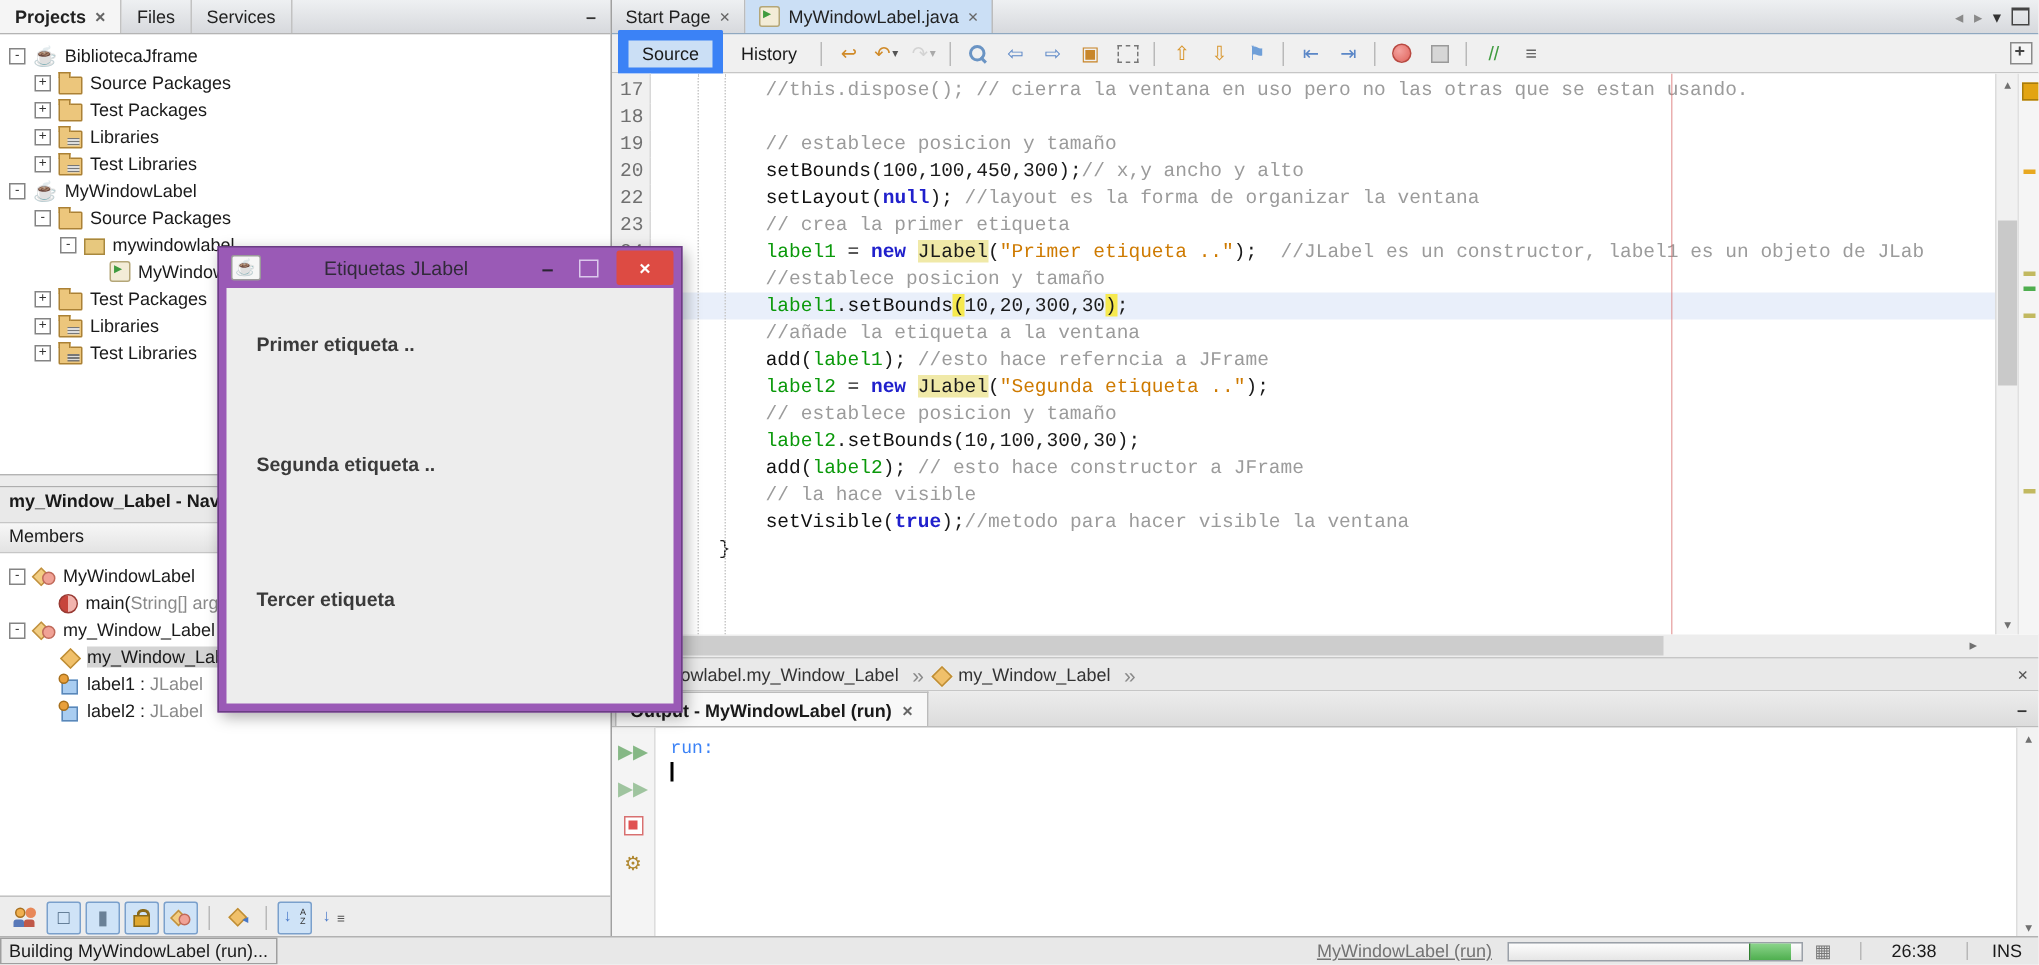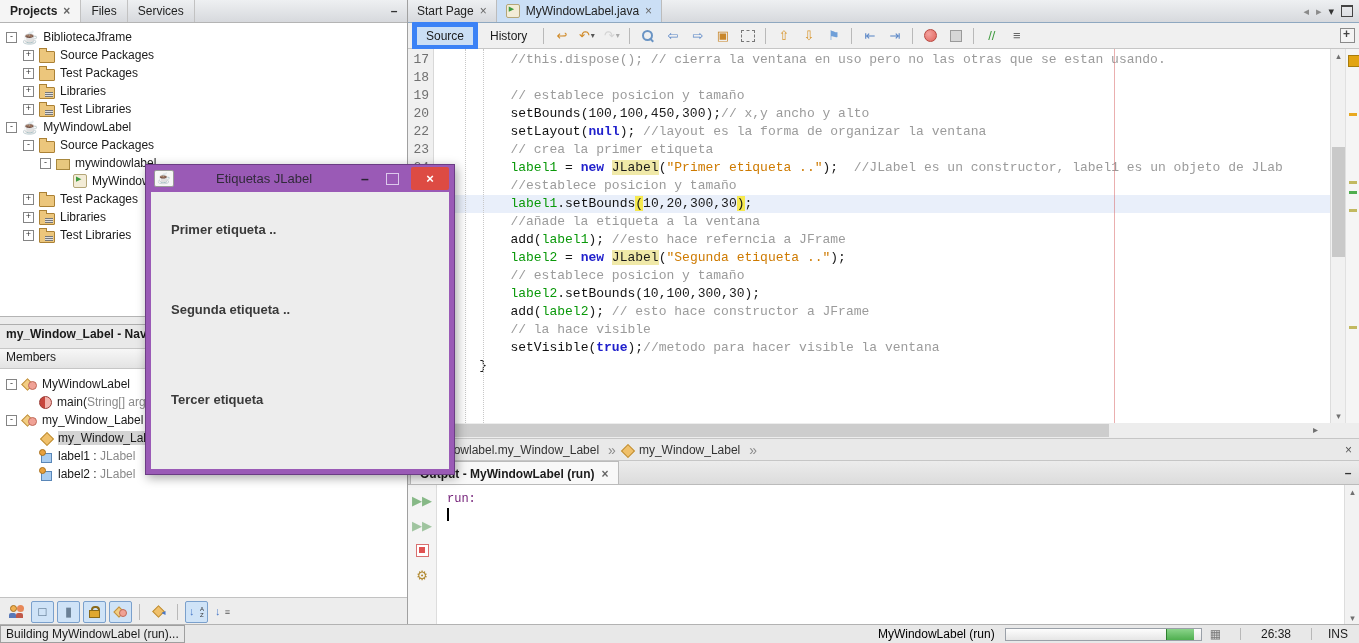--- a/index.html
+++ b/index.html
@@ -83,21 +83,21 @@
   .right-panel{position:absolute;left:407px;top:0;width:952px;height:625px;border-left:1px solid #a0a0a0;display:flex;flex-direction:column;background:#fff;}
   .editor-tabs{flex:none;height:22px;background:linear-gradient(#eef0f2,#d7d9dd);border-bottom:1px solid #8fa8c0;display:flex;align-items:stretch;}
   .editor-tabs .tab{display:flex;align-items:center;gap:6px;padding:0 9px;border-right:1px solid #bcbcbc;color:#222;}
   .editor-tabs .tab.active{background:#cbdff5;}
   .tab-controls{margin-left:auto;display:flex;align-items:center;gap:7px;padding-right:7px;}
   .tab-controls .ctl{color:#8a8a8a;font-size:11px;}
   .tab-controls .ctl.dark{color:#333;}
   .max-box{width:10px;height:9px;border:1px solid #444;border-top:2px solid #444;}
 
   .editor-toolbar{flex:none;height:25px;background:#f0f0f0;border-bottom:1px solid #c6c6c6;display:flex;align-items:center;gap:2px;padding:0 4px;}
-  .btn-source{background:#cbdff5;border:5px solid #3b82f6;padding:2px 9px;border-radius:1px;}
+  .btn-source{background:#cbdff5;border:7px solid #3b82f6;padding:2px 9px;border-radius:1px;}
   .btn-history{padding:2px 9px;border:1px solid transparent;}
   .split-widget{margin-left:auto;width:13px;height:13px;border:1px solid #8a8a8a;background:#f4f4f4;position:relative;margin-right:1px;}
   .split-widget::before{content:"+";position:absolute;left:2px;top:-2px;font-weight:bold;color:#444;}
 
   .editor-wrap{flex:0 0 374px;position:relative;background:#fff;overflow:hidden;}
   .guide{position:absolute;top:0;bottom:0;width:0;border-left:1px dotted #c8c8c8;z-index:2;pointer-events:none;}
   .margin-line{position:absolute;top:0;bottom:0;left:706px;width:1px;background:rgba(216,110,110,.55);z-index:3;pointer-events:none;}
   .gutter-bg{position:absolute;left:0;top:0;bottom:0;width:25px;background:#f0f0f0;border-right:1px solid #d8d8d8;}
   .code{position:absolute;left:0;top:2px;right:29px;bottom:0;font-family:"Liberation Mono",monospace;font-size:13px;line-height:18px;}
   .cl{display:flex;height:18px;position:relative;z-index:1;}
@@ -124,28 +124,28 @@
   .crumb .chev{color:#8a8a8a;font-size:14px;margin:0 4px;}
   .bc-close{margin-left:auto;padding-right:8px;color:#555;}
 
   .output{flex:1;display:flex;flex-direction:column;min-height:0;background:#fff;}
   .output-header{flex:none;height:23px;background:linear-gradient(#ececec,#dcdcdc);border-bottom:1px solid #bbb;display:flex;align-items:flex-end;}
   .otab{height:20px;background:#f8f8f8;border:1px solid #bbb;border-bottom:none;margin-left:2px;padding:2px 9px 0 9px;font-weight:bold;display:flex;align-items:center;gap:7px;}
   .out-min{margin-left:auto;width:24px;text-align:center;color:#333;font-weight:bold;align-self:center;}
   .output-body{flex:1;display:flex;min-height:0;}
   .output-toolbar{flex:none;width:28px;border-right:1px solid #ddd;background:#f4f4f4;display:flex;flex-direction:column;align-items:center;gap:5px;padding-top:5px;}
   .output-toolbar .tbtn{min-width:18px;height:18px;}
-  .console{flex:1;font-family:"Liberation Mono",monospace;font-size:12px;line-height:16px;color:#701a75;padding:6px 0 0 10px;position:relative;}
+  .console{flex:1;font-family:"Liberation Mono",monospace;font-size:12px;line-height:16px;color:#3b82f6;padding:6px 0 0 10px;position:relative;}
   .caret{display:inline-block;width:2px;height:13px;background:#000;vertical-align:middle;}
   .out-vscroll{flex:none;width:15px;border-left:1px solid #ddd;background:#f2f2f2;position:relative;}
 
   
   .statusbar{position:absolute;left:0;right:0;bottom:0;height:18px;background:#e8e8e8;border-top:1px solid #b2b2b2;display:flex;align-items:center;}
   .status-msg{border:1px solid #9f9f9f;background:#e8e8e8;height:14px;line-height:14px;padding:1px 5px;margin-right:auto;}
-  .status-task{margin-right:10px;color:#000000;}
+  .status-task{margin-right:10px;color:#737373;text-decoration:underline;}
   .progress{width:195px;height:11px;border:1px solid #9aa0a8;background:linear-gradient(#fdfdfd,#e6e6e6);position:relative;margin-right:8px;}
   .progress .fill{position:absolute;left:82%;width:14%;top:0;bottom:0;background:linear-gradient(#8bd48b,#4faf4f);border-left:1px solid #2f7f2f;}
   .proc-icon{color:#777;font-size:12px;margin-right:10px;}
   .sdiv{width:1px;height:12px;background:#b8b8b8;margin:0 9px;}
   .status-caret{width:52px;text-align:center;}
   .status-mode{width:34px;text-align:center;margin-right:4px;}
 
   
   .jframe{position:absolute;left:145px;top:164px;width:310px;height:311px;background:#9a5ab6;border:1px solid #6b3d84;box-shadow:2px 3px 10px rgba(0,0,0,.35);z-index:60;display:flex;flex-direction:column;box-sizing:border-box;}
   .jf-title{flex:none;height:27px;display:flex;align-items:center;padding:0 5px;}

